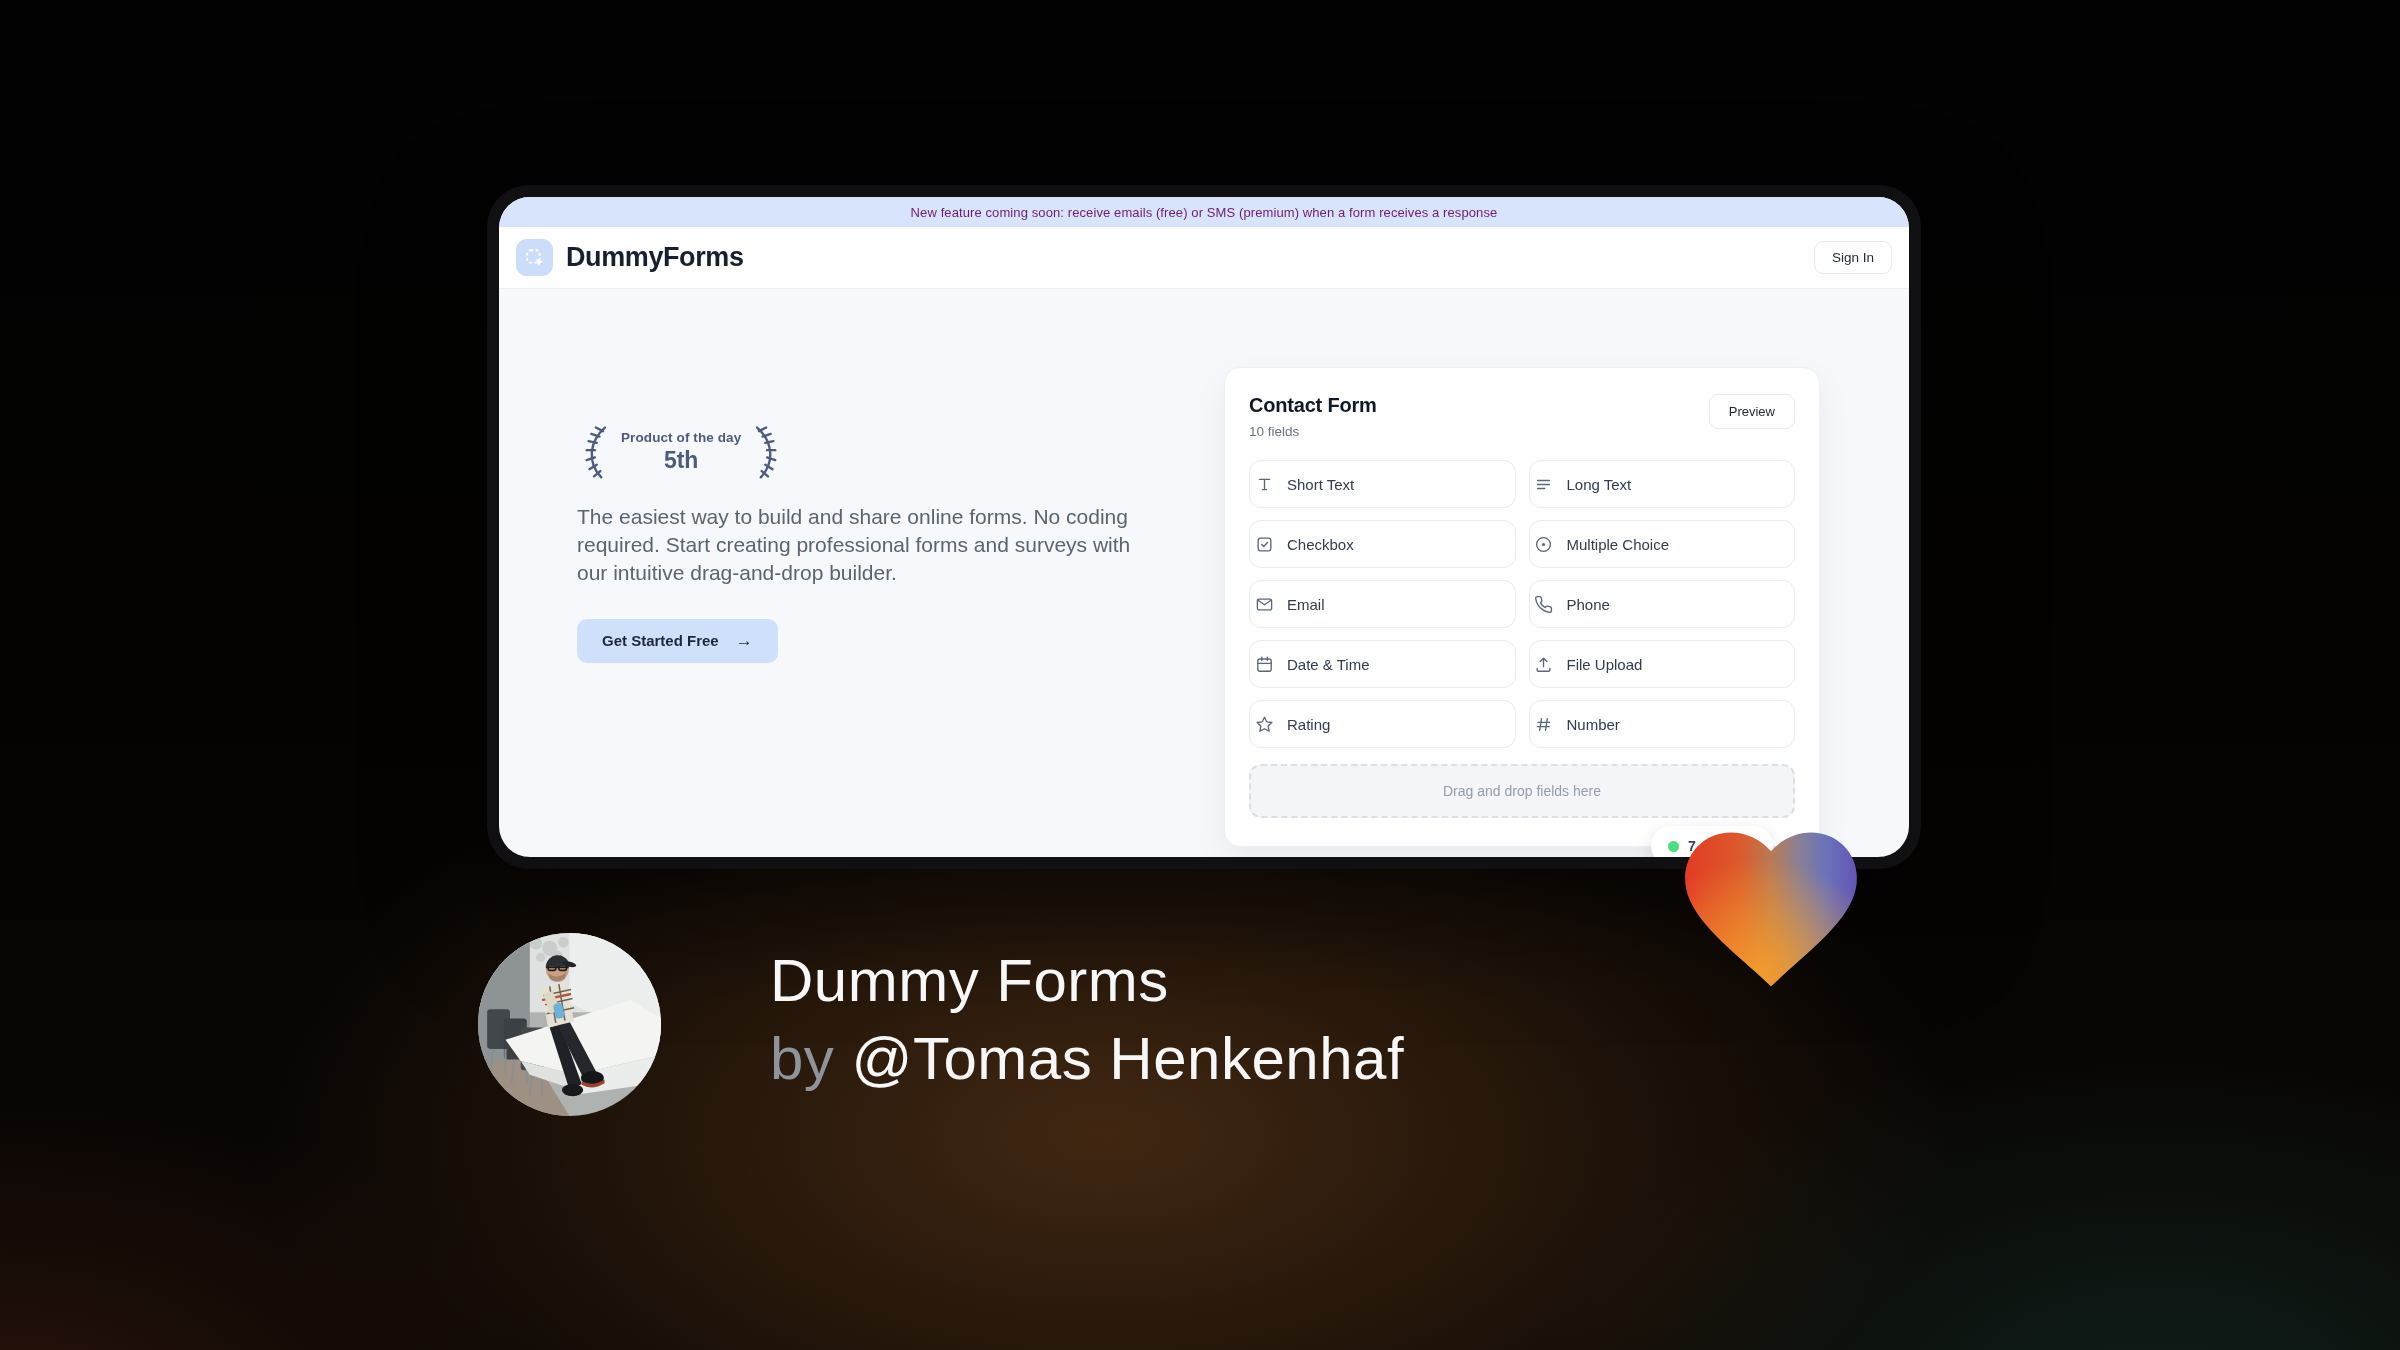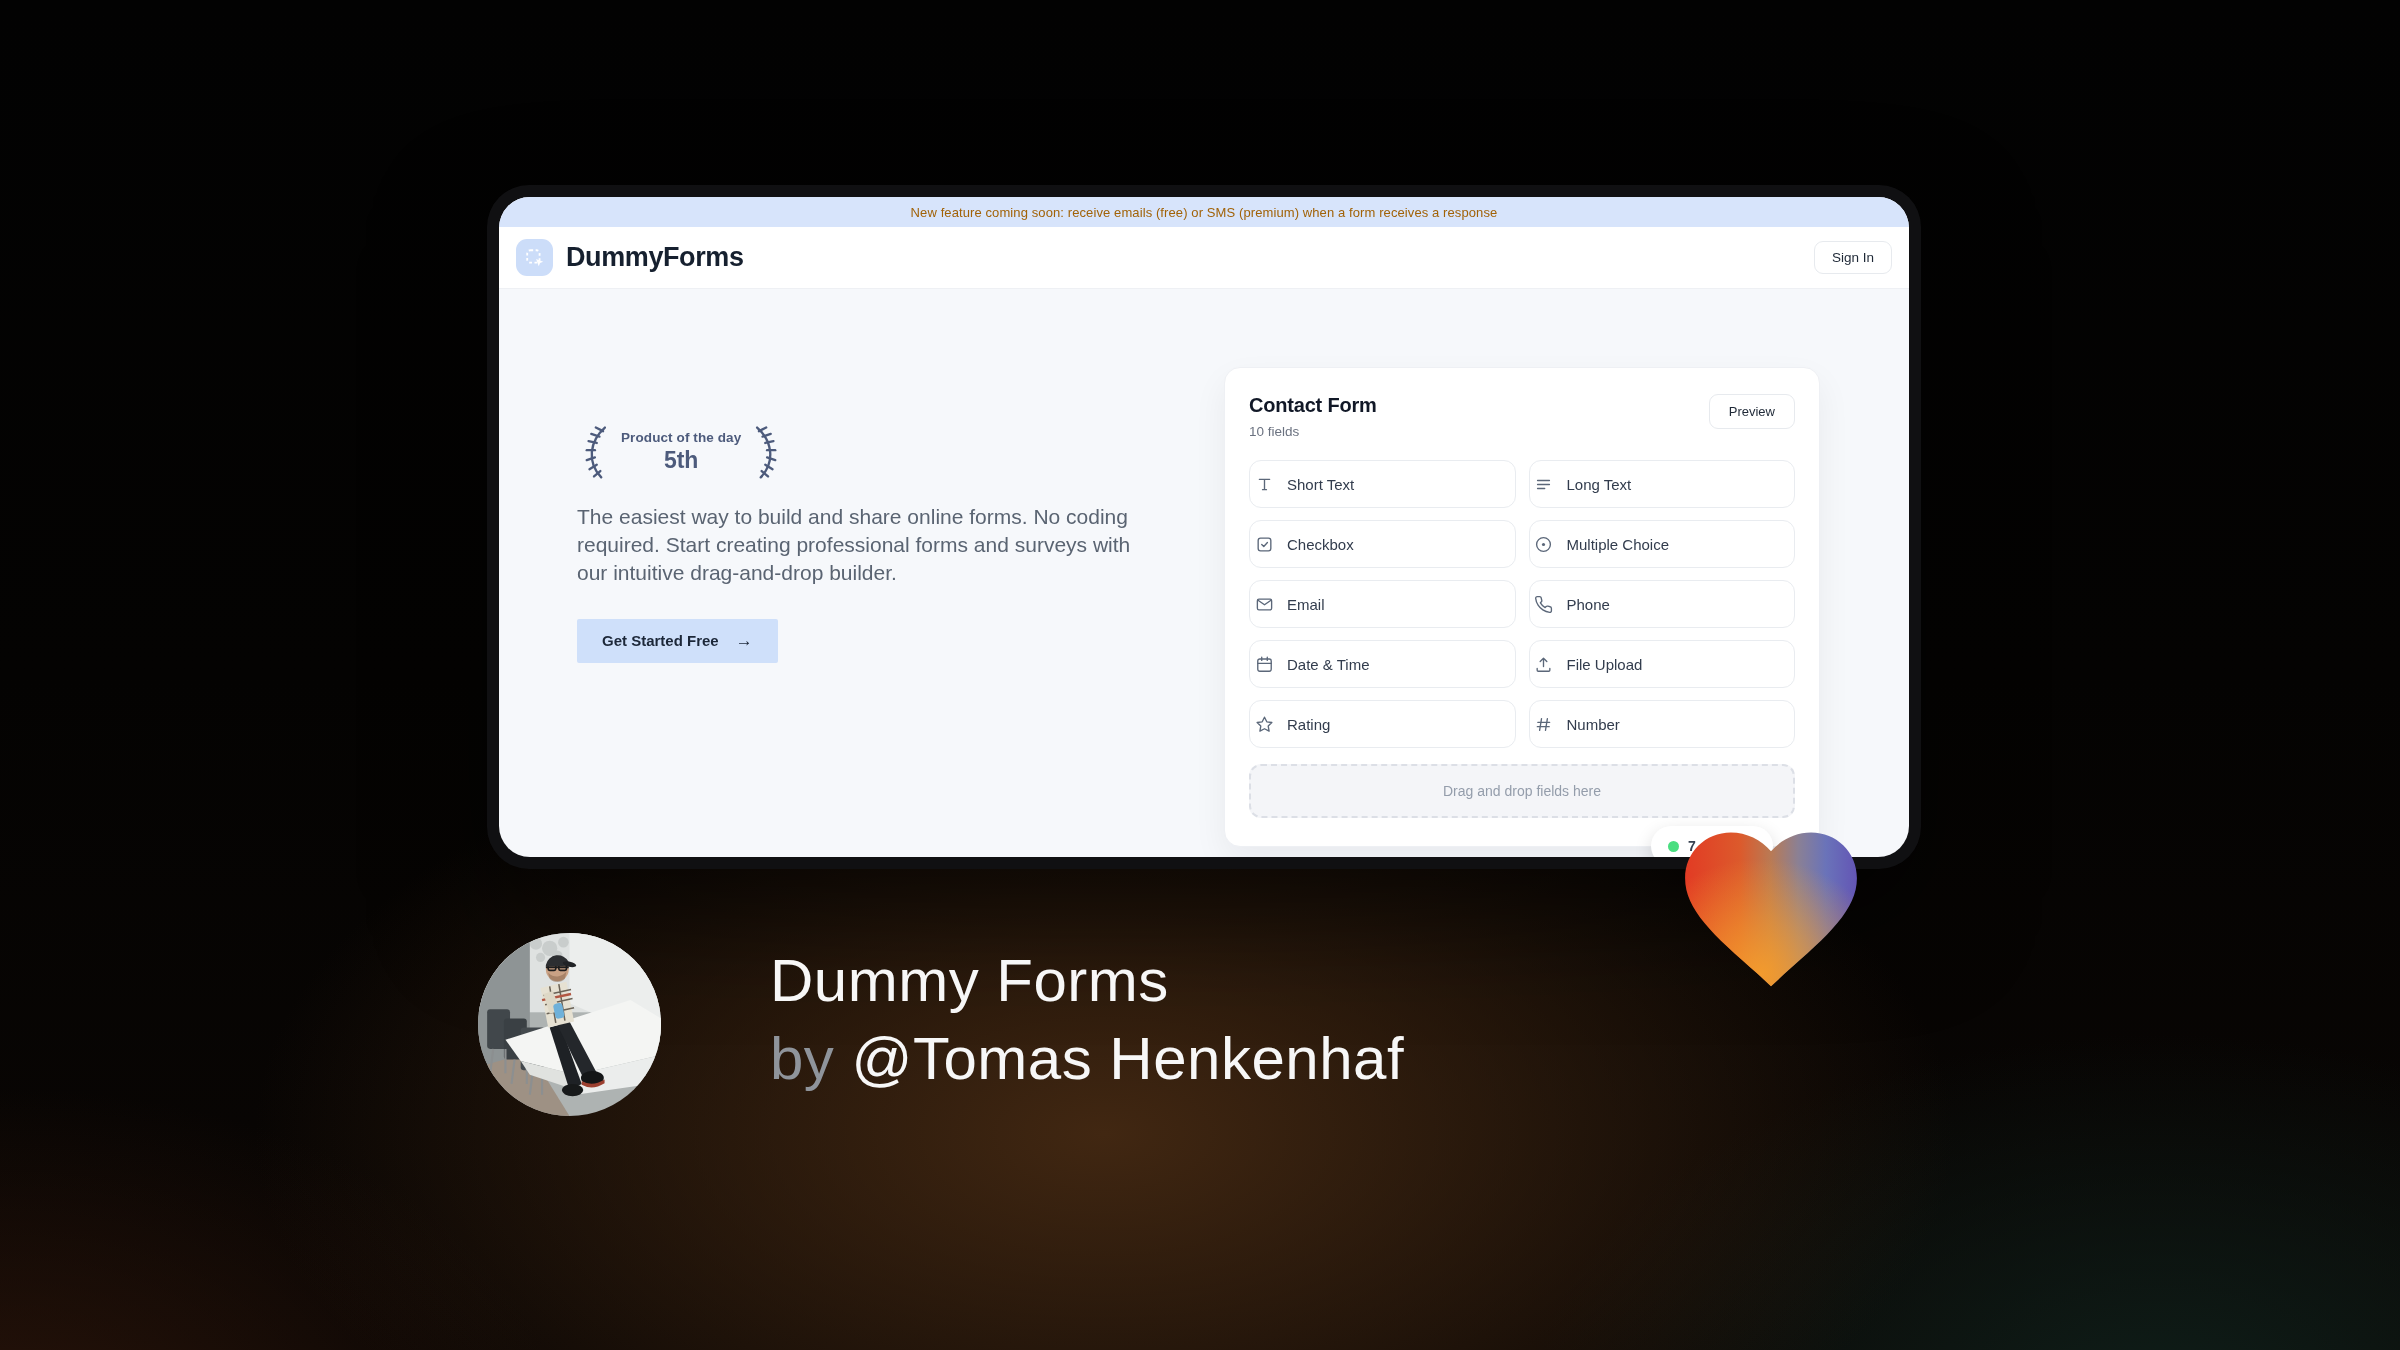--- a/index.html
+++ b/index.html
@@ -17,21 +17,21 @@
   .window {
     position:absolute; left:487px; top:185px; width:1434px; height:684px;
     background:#101012; border-radius:42px; padding:12px;
     box-shadow:0 45px 110px rgba(0,0,0,0.55);
   }
   .window-inner {
     width:100%; height:100%; border-radius:31px; overflow:hidden;
     background:#f6f8fb; display:flex; flex-direction:column;
   }
   .banner {
-    flex:none; height:30px; background:#d7e4fb; color:#a16207;
+    flex:none; height:30px; background:#d7e4fb; color:#701a75;
     display:flex; align-items:center; justify-content:center;
     font-size:13px; letter-spacing:0.1px;
   }
   .navbar {
     flex:none; height:62px; background:#ffffff; border-bottom:1px solid #eef0f4;
     display:flex; align-items:center; justify-content:space-between; padding:0 17px;
   }
   .brand { display:flex; align-items:center; gap:13px; }
   .brand-logo {
     width:37px; height:37px; border-radius:11px; background:#ccddf9;
@@ -51,21 +51,21 @@
   .award-center { text-align:center; padding:0 6px; }
   .award-top { font-size:13.5px; font-weight:700; letter-spacing:0.1px; }
   .award-rank { font-size:23px; font-weight:700; margin-top:2px; }
   .hero-title {
     margin-top:24px; font-size:45px; line-height:1.09; font-weight:700;
     color:#1b2537; letter-spacing:-0.8px; width:560px;
   }
   .hero-desc { margin-top:22px; font-size:21px; line-height:1.33; color:#5a6472; width:578px; }
   .cta {
     margin-top:32px; display:inline-flex; align-items:center; gap:17px;
-    background:#cfe0fa; border:none; border-radius:2px; padding:12px 25px;
+    background:#cfe0fa; border:none; border-radius:10px; padding:12px 25px;
     font-size:15px; font-weight:600; color:#1c2738; cursor:pointer;
     font-family:"Liberation Sans", sans-serif;
   }
   .cta .arrow { font-size:17px; font-weight:400; }
 
   
   .form-card {
     position:absolute; left:725px; top:78px; width:596px; height:480px;
     background:#fff; border:1px solid #eef0f4; border-radius:16px; padding:26px 24px;
     box-shadow:0 14px 34px rgba(16,24,40,0.06);

